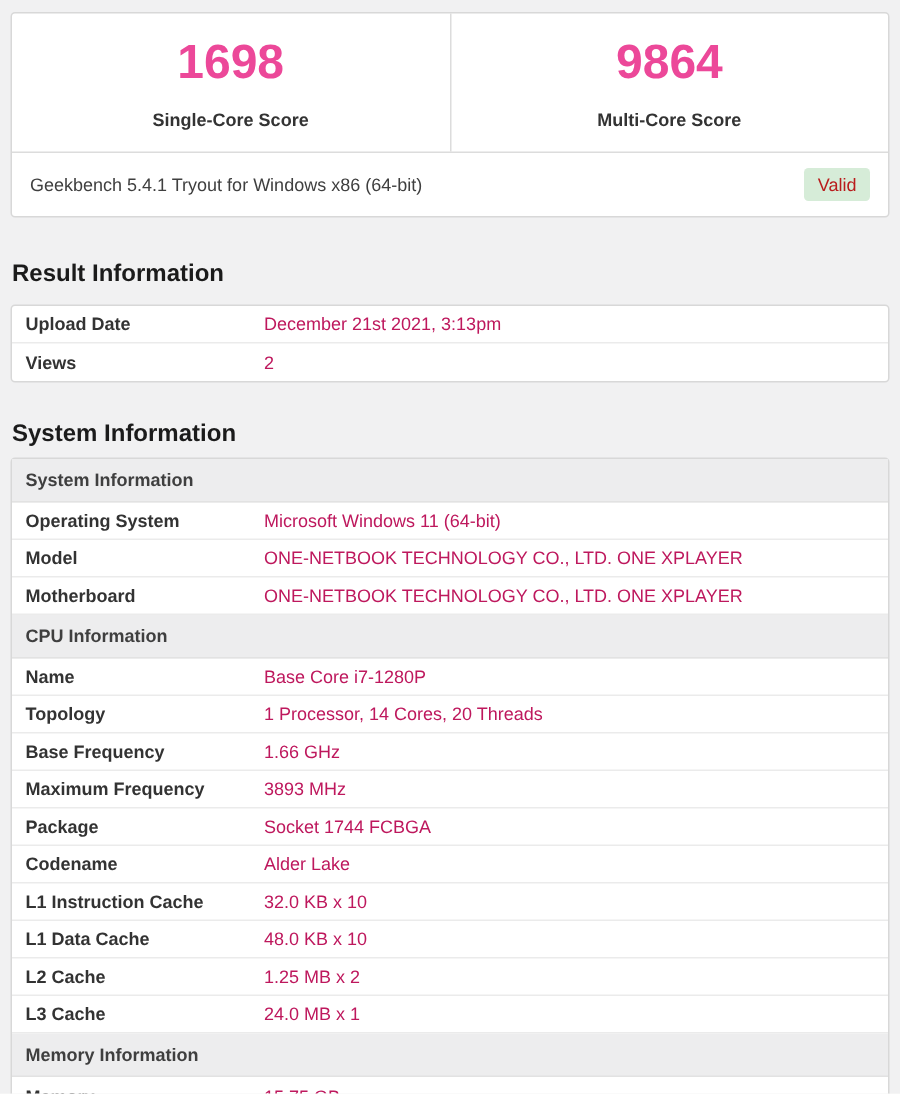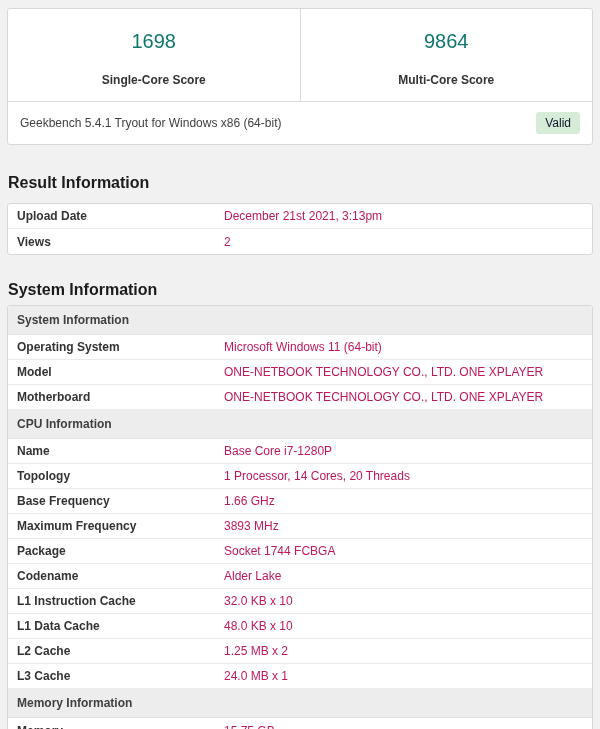--- a/index.html
+++ b/index.html
@@ -17,35 +17,35 @@
   }
   
   .score-card { margin-top: 8px; }
   .score-row { display: flex; }
   .score-cell {
     flex: 1; text-align: center;
     padding: 16px 0 14px 0;
   }
   .score-cell.left { border-right: 1px solid #dcdcdc; }
   .score-value {
-    font-size: 20px; line-height: 32px;
-    color: #0f766e; font-weight: 400;
+    font-size: 32px; line-height: 32px;
+    color: #ec4899; font-weight: 700;
   }
   .score-label {
     margin-top: 16px;
     font-size: 12px; font-weight: 700; color: #333333;
   }
   .meta-row {
     border-top: 1px solid #dcdcdc;
     display: flex; justify-content: space-between; align-items: center;
     padding: 10px 12px;
     font-size: 12px; color: #3f3f3f; gap: 48px;
   }
   .badge-valid {
-    background: #d6ecd8; color: #0f172a;
+    background: #d6ecd8; color: #b91c1c;
     font-size: 12px; font-weight: 400;
     padding: 4px 9px; border-radius: 3px;
   }
   
   .section-heading {
     margin: 29px 0 11px 8px;
     font-size: 16px; font-weight: 700; color: #1b1b1b;
   }
   .section-heading.second { margin-top: 26px; margin-bottom: 6px; }
   
@@ -58,21 +58,21 @@
   .t-row:last-child { border-bottom: none; }
   .t-subheader {
     display: flex; align-items: center;
     min-height: 29px;
     background: #ededee;
     border-bottom: 1px solid #e2e2e2;
     padding-left: 9px;
     font-size: 12px; font-weight: 700; color: #3f3f3f;
   }
   .t-label {
-    width: 216px; padding-left: 9px;
+    width: 168px; padding-left: 9px;
     font-weight: 700; color: #333333;
   }
   .t-value { flex: 1; color: #be185d; padding-right: 8px; }
 </style>
 </head>
 <body>
 
 <div class="card score-card">
   <div class="score-row">
     <div class="score-cell left">

